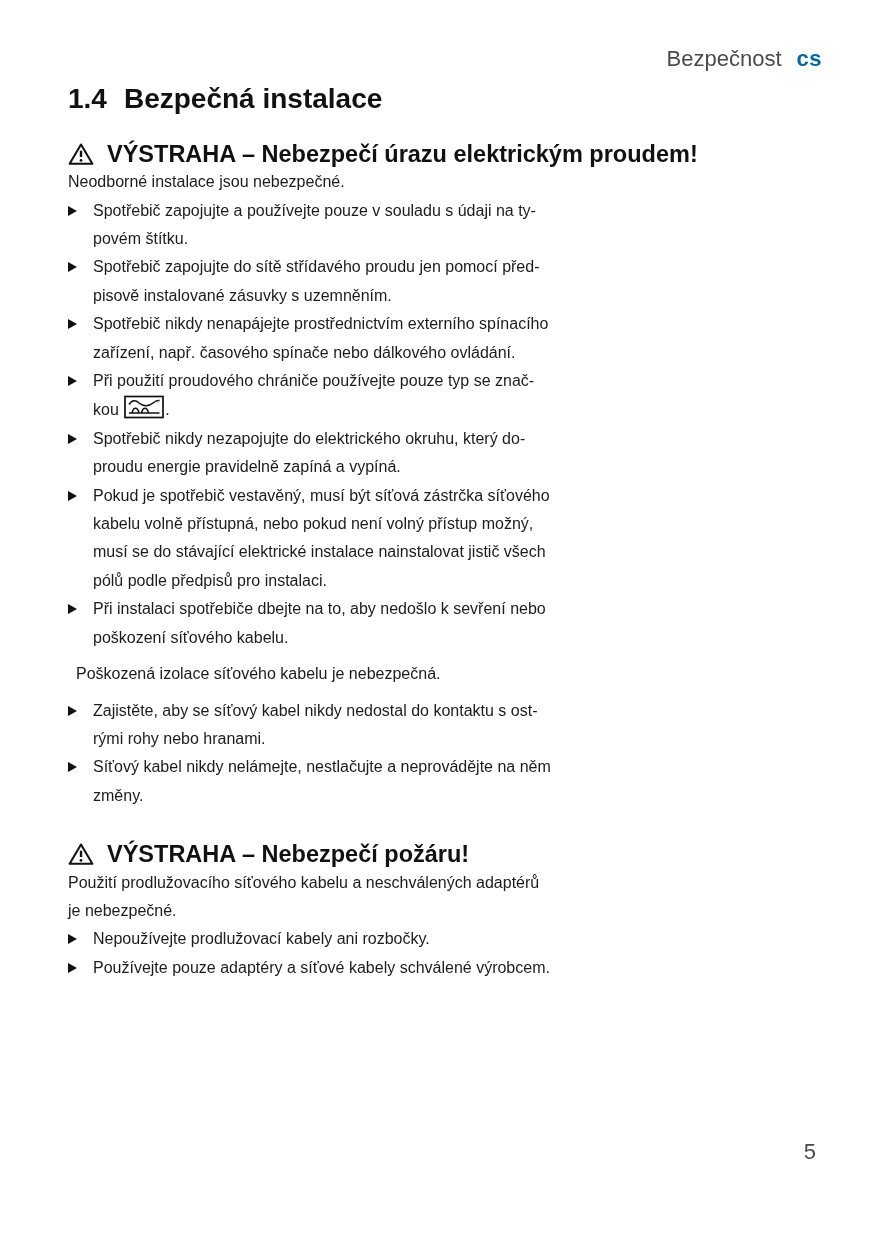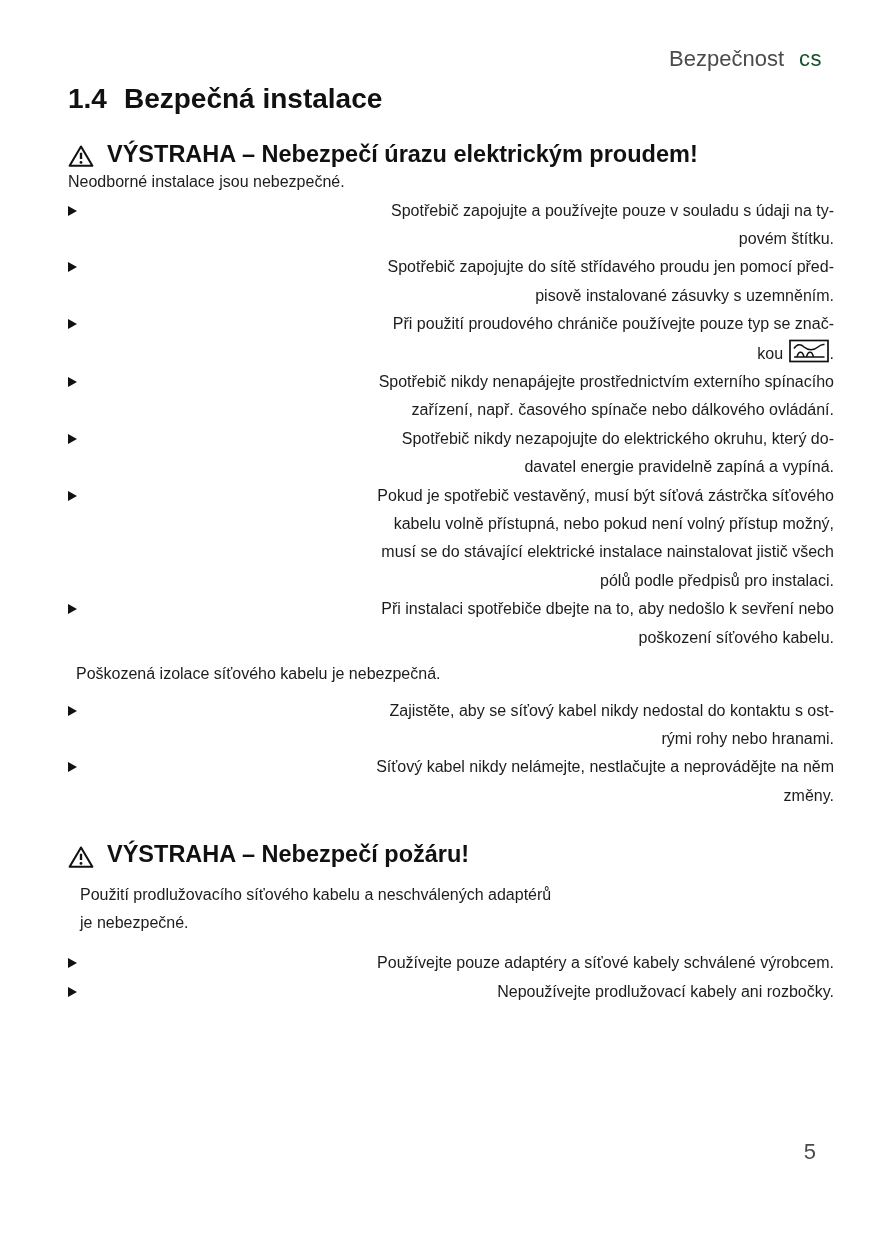--- a/index.html
+++ b/index.html
@@ -15,40 +15,40 @@
   .page-header {
     position: absolute;
     top: 46px;
     right: 52px;
     font-size: 22px;
     display: flex;
     align-items: baseline;
     gap: 15px;
   }
   .page-header .section-name { color: #4b4b4b; }
-  .page-header .lang-code { color: #14532d; font-weight: normal; letter-spacing: 0.5px; }
+  .page-header .lang-code { color: #0369a1; font-weight: bold; letter-spacing: 0.5px; }
 
   .content {
     position: absolute;
     left: 68px;
     top: 84px;
     width: 766px;
   }
   .doc-title {
     display: flex;
     gap: 17px;
     font-weight: bold;
     font-size: 28px;
     color: #111111;
     margin: 0 0 25px 0;
     line-height: 1.1;
   }
   .warning-heading {
     display: flex;
-    align-items: flex-end;
+    align-items: center;
     gap: 13px;
     font-weight: bold;
     font-size: 23.5px;
     color: #111111;
     line-height: 28.4px;
     margin: 0;
   }
   .warning-heading svg { flex: 0 0 auto; }
 
   .body-text, .li-text {
@@ -63,21 +63,21 @@
   .marker { flex: 0 0 25px; width: 25px; }
   .marker::before {
     content: "";
     display: block;
     width: 0; height: 0;
     border-left: 9.5px solid #111111;
     border-top: 5.5px solid transparent;
     border-bottom: 5.5px solid transparent;
     margin-top: 9px;
   }
-  .li-text { flex: 1 1 auto; text-align: right; }
+  .li-text { flex: 1 1 auto; }
   .rcd-inline { vertical-align: -4px; margin: 0 1px; }
 
   .fire-section { margin-top: 30px; }
 
   .page-number {
     position: absolute;
     right: 58px;
     bottom: 47px;
     font-size: 22px;
     color: #4b4b4b;
@@ -118,38 +118,38 @@
           <span class="li-text pre">Spotřebič zapojujte a používejte pouze v souladu s údaji na ty-
 povém štítku.</span>
         </li>
         <li>
           <span class="marker"></span>
           <span class="li-text pre">Spotřebič zapojujte do sítě střídavého proudu jen pomocí před-
 pisově instalované zásuvky s uzemněním.</span>
         </li>
         <li>
           <span class="marker"></span>
+          <span class="li-text pre">Spotřebič nikdy nenapájejte prostřednictvím externího spínacího
+zařízení, např. časového spínače nebo dálkového ovládání.</span>
+        </li>
+        <li>
+          <span class="marker"></span>
           <span class="li-text"><span class="pre">Při použití proudového chrániče používejte pouze typ se znač-
 kou </span><svg class="rcd-inline" width="40" height="24" viewBox="0 0 40 24" aria-hidden="true">
                 <rect x="1" y="1.5" width="38" height="21" fill="none" stroke="#111" stroke-width="1.7"></rect>
                 <path d="M5 9.5 C8 4.5, 12 5, 15 8 C19 11.5, 25 11.5, 29 8 C31.2 6, 33.5 5.2, 35.5 5.5" fill="none" stroke="#111" stroke-width="1.5"></path>
                 <path d="M5 18 H35.5" fill="none" stroke="#111" stroke-width="1.5"></path>
                 <path d="M8 18 C9.5 11.5, 13.5 11.5, 15 18" fill="none" stroke="#111" stroke-width="1.5"></path>
                 <path d="M17.5 18 C19 11.5, 23 11.5, 24.5 18" fill="none" stroke="#111" stroke-width="1.5"></path>
               </svg><span class="pre">.</span></span>
         </li>
         <li>
           <span class="marker"></span>
-          <span class="li-text pre">Spotřebič nikdy nenapájejte prostřednictvím externího spínacího
-zařízení, např. časového spínače nebo dálkového ovládání.</span>
-        </li>
-        <li>
-          <span class="marker"></span>
           <span class="li-text pre">Spotřebič nikdy nezapojujte do elektrického okruhu, který do-
-davatel energie pravidelně zapíná a vypíná.</span>
+proudu energie pravidelně zapíná a vypíná.</span>
         </li>
         <li>
           <span class="marker"></span>
           <span class="li-text pre">Pokud je spotřebič vestavěný, musí být síťová zástrčka síťového
 kabelu volně přístupná, nebo pokud není volný přístup možný,
 musí se do stávající elektrické instalace nainstalovat jistič všech
 pólů podle předpisů pro instalaci.</span>
         </li>
         <li>
           <span class="marker"></span>
@@ -177,31 +177,31 @@
     <div class="fire-section">
       <p class="warning-heading">
         <svg width="26" height="24" viewBox="0 0 24 22" aria-hidden="true">
           <path d="M12 2.2 L22.5 20 H1.5 Z" fill="none" stroke="#111" stroke-width="1.9" stroke-linejoin="round"></path>
           <line x1="12" y1="8" x2="12" y2="13.8" stroke="#111" stroke-width="2.2"></line>
           <circle cx="12" cy="16.9" r="1.3" fill="#111"></circle>
         </svg>
         <span>VÝSTRAHA – Nebezpečí požáru!</span>
       </p>
 
-      <p class="body-text pre" style="margin:12px">Použití prodlužovacího síťového kabelu a neschválených adaptérů
+      <p class="body-text pre" style="margin:0">Použití prodlužovacího síťového kabelu a neschválených adaptérů
 je nebezpečné.</p>
 
       <ul class="bullet-list">
         <li>
           <span class="marker"></span>
+          <span class="li-text pre">Nepoužívejte prodlužovací kabely ani rozbočky.</span>
+        </li>
+        <li>
+          <span class="marker"></span>
           <span class="li-text pre">Používejte pouze adaptéry a síťové kabely schválené výrobcem.</span>
-        </li>
-        <li>
-          <span class="marker"></span>
-          <span class="li-text pre">Nepoužívejte prodlužovací kabely ani rozbočky.</span>
         </li>
       </ul>
     </div>
 
   </div>
 
   <div class="page-number">5</div>
 
 </div>
 

